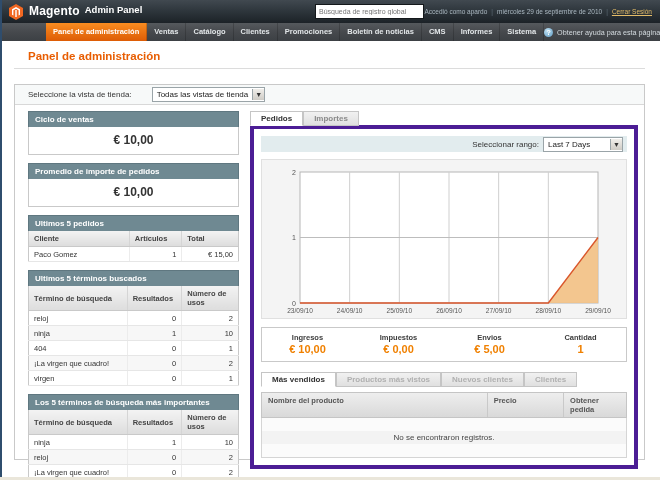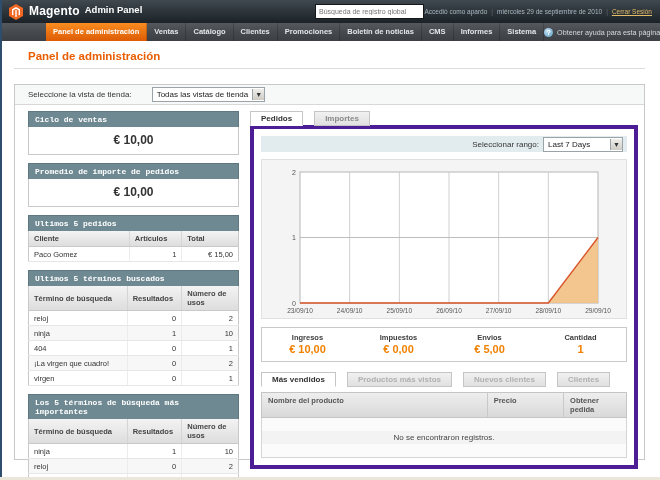--- a/index.html
+++ b/index.html
@@ -54,40 +54,40 @@
   .fake-select{display:inline-flex;align-items:center;background:#fff;
     border:1px solid #9aa4a8;height:13px;font-size:8px;color:#222;cursor:pointer;}
   .fs-text{padding:0 4px;white-space:nowrap;}
   .fs-arrow{width:11px;height:11px;background:linear-gradient(180deg,#f0eeea,#cfccc6);
     border-left:1px solid #9aa4a8;font-size:7px;line-height:11px;text-align:center;color:#333;}
 
   
   .left-col{position:absolute;left:13px;top:26px;width:211px;}
   .widget{margin-bottom:8px;}
   .widget-head{background:#6f8992;color:#fff;font-size:8px;font-weight:bold;
-    padding:3px 6px;border:1px solid #5f7780;border-bottom:none;font-family:Liberation Mono, monospace;}
+    padding:3px 6px;border:1px solid #5f7780;border-bottom:none;}
   .metric-value{border:1px solid #c9c9c9;border-top:none;background:#fff;
     text-align:center;font-size:12px;font-weight:bold;color:#333;padding:6px 0 7px;}
   table.mini{width:100%;border-collapse:collapse;table-layout:fixed;
     border:1px solid #c9c9c9;border-top:none;background:#fff;}
   table.mini th{background:linear-gradient(180deg,#f3f3f3,#dddddd);
     font-size:7.5px;color:#444;text-align:left;font-weight:bold;
     padding:3px 5px;border-bottom:1px solid #c9c9c9;border-right:1px solid #d5d5d5;}
   table.mini th:last-child{border-right:none;}
   table.mini td{font-size:7.5px;color:#333;padding:2.5px 5px;
     border-bottom:1px solid #e6e6e6;border-right:1px solid #ececec;}
   table.mini td:last-child{border-right:none;}
   table.mini tr:nth-child(even) td{background:#f7f7f7;}
   table.mini td.num{text-align:right;}
 
   
   .right-panel{position:absolute;left:235px;top:26px;width:388px;}
   .tab-row{display:flex;position:relative;z-index:2;}
   .tab{font-size:8px;font-weight:bold;color:#8a8a8a;line-height:14px;height:15px;
-    padding:0 10px;border:1px solid #c5c5c5;margin-right:11px;cursor:pointer;
+    padding:0 10px;border:1px solid #c5c5c5;margin-right:0;cursor:pointer;
     background:linear-gradient(180deg,#f1f1f1,#e0e0e0);white-space:nowrap;box-sizing:border-box;}
   .tab.active{background:#fff;color:#333;border-bottom-color:#fff;}
   .tab.disabled{color:#b0b0b0;}
   .panel-body{margin-top:-1px;border:4px solid #4c1d95;background:#fff;padding:7px;}
 
   .range-bar{background:#e2ecee;height:16px;display:flex;align-items:center;
     justify-content:flex-end;padding-right:4px;}
   .range-label{font-size:8px;color:#333;margin-right:4px;}
   .range-select .fs-text{min-width:58px;}
 

